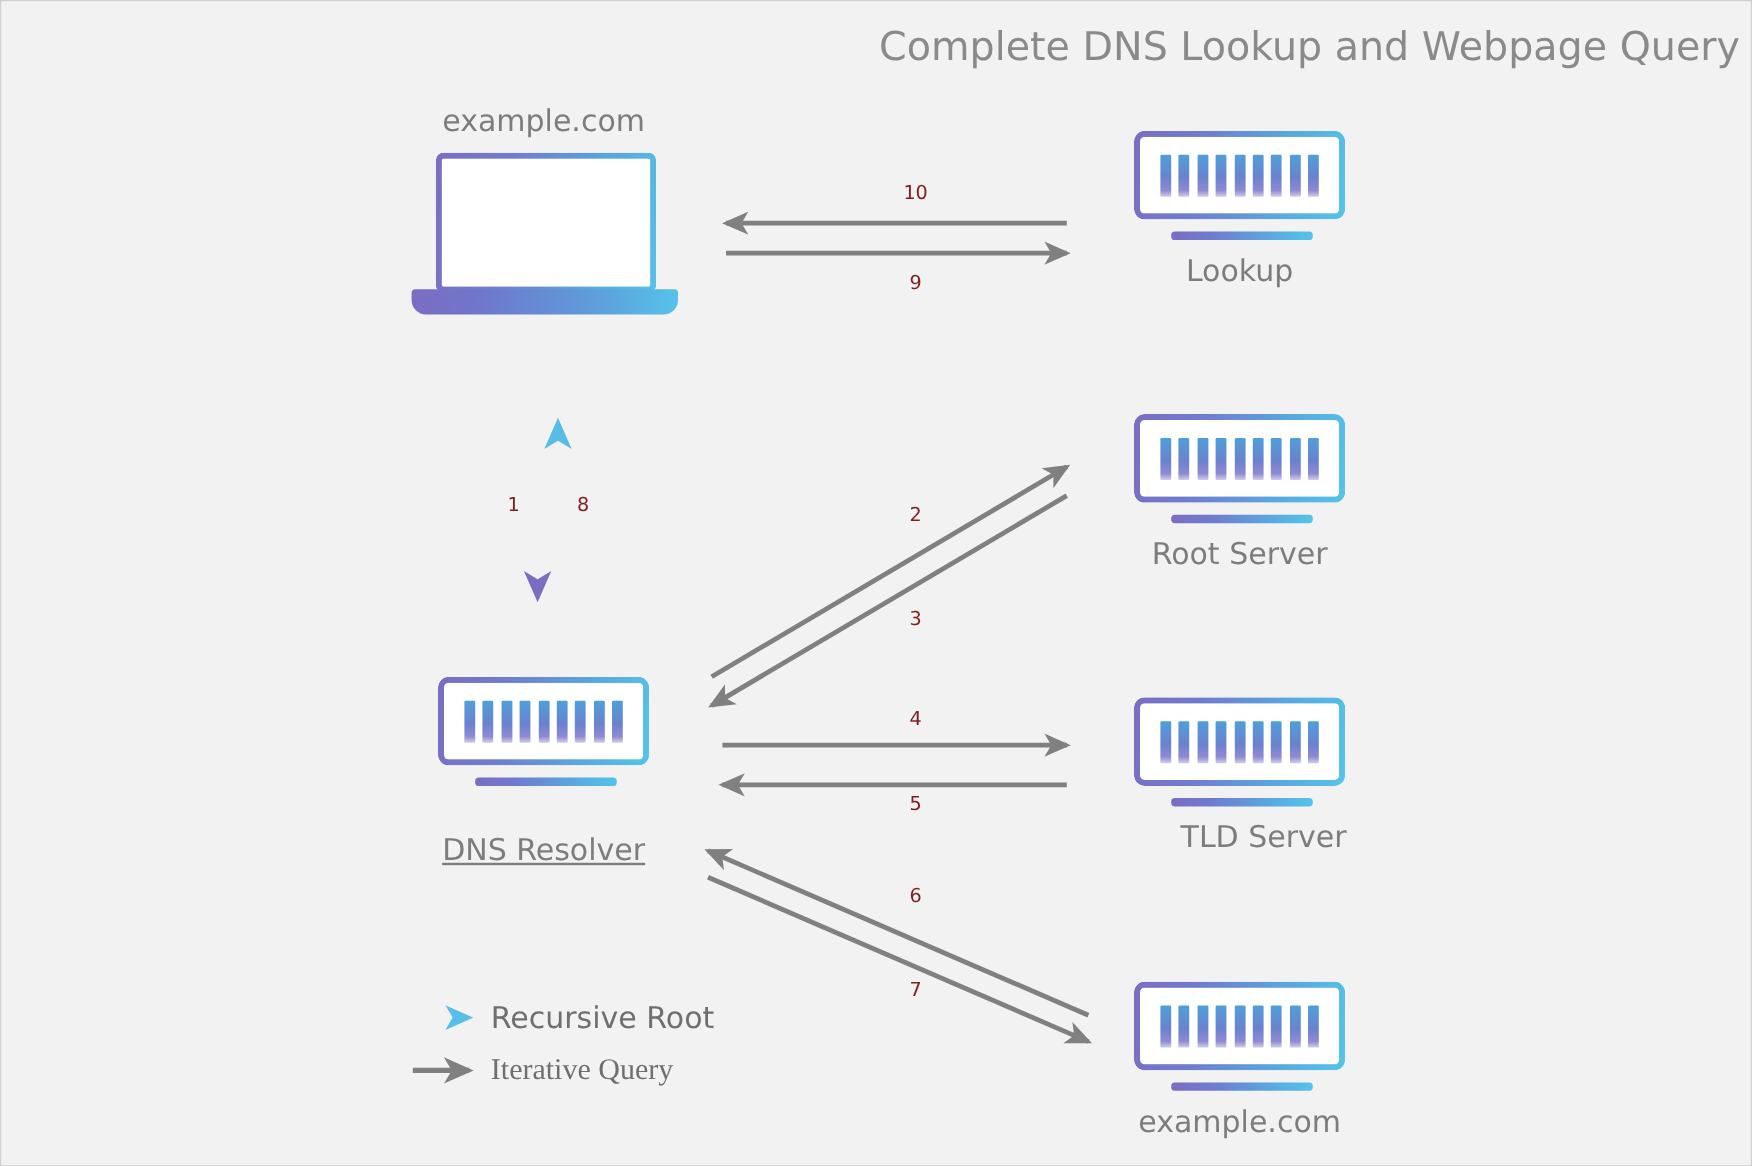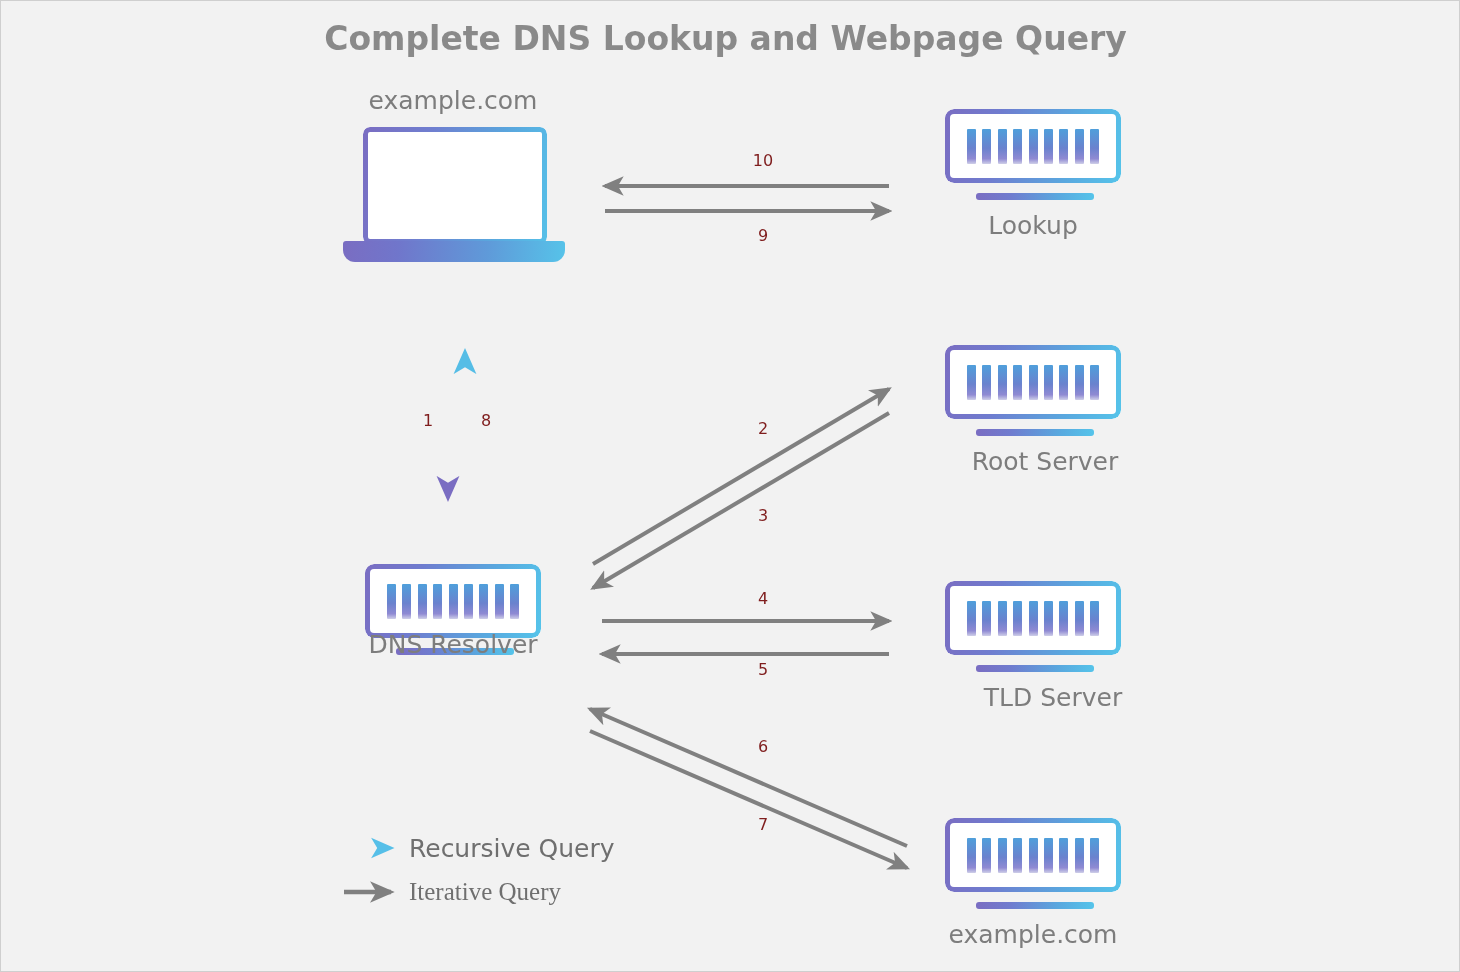--- a/index.html
+++ b/index.html
@@ -29,24 +29,24 @@
   .txt {
     position: absolute;
     color: #7a7a7a;
     white-space: nowrap;
     user-select: none;
   }
   #title {
     left: 0;
     top: 18px;
     width: 1449px;
-    text-align: center;
+    text-align: right;
     font-size: 33px;
     color: #8a8a8a;
-    font-weight: 700;
+    font-weight: 400;
   }
   .node-label {
     font-size: 25px;
     color: #7d7d7d;
     text-align: right;
     transform: translateX(-50%);
   }
   .step-num {
     font-size: 16px;
     color: #7f1d1d;
@@ -236,39 +236,39 @@
           <i></i>
           <i></i>
           <i></i>
           <i></i>
           <i></i>
           <i></i>
       </div>
     </div>
     <div class="server-underbar"></div>
   </div>
-  <div class="txt node-label" style="left:1032px; top:446px;margin-left:12px;">Root Server</div>
+  <div class="txt node-label" style="left:1032px; top:446px;">Root Server</div>
 
   <div class="server" style="left:364px; top:563px;">
     <div class="server-box">
       <div class="server-bars">
         <i></i>
           <i></i>
           <i></i>
           <i></i>
           <i></i>
           <i></i>
           <i></i>
           <i></i>
           <i></i>
       </div>
     </div>
     <div class="server-underbar"></div>
   </div>
-  <div class="txt node-label" style="left:452px; top:629px;">DNS Resolver</div>
+  <div class="txt node-label" style="left:452px; top:693px;text-decoration:underline;">DNS Resolver</div>
 
   <div class="server" style="left:944px; top:580px;">
     <div class="server-box">
       <div class="server-bars">
         <i></i>
           <i></i>
           <i></i>
           <i></i>
           <i></i>
           <i></i>
@@ -303,16 +303,16 @@
   <div class="txt step-num" style="left:762px; top:225px;">9</div>
   <div class="txt step-num" style="left:427px; top:410px;">1</div>
   <div class="txt step-num" style="left:485px; top:410px;">8</div>
   <div class="txt step-num" style="left:762px; top:418px;">2</div>
   <div class="txt step-num" style="left:762px; top:505px;">3</div>
   <div class="txt step-num" style="left:762px; top:588px;">4</div>
   <div class="txt step-num" style="left:762px; top:659px;">5</div>
   <div class="txt step-num" style="left:762px; top:736px;">6</div>
   <div class="txt step-num" style="left:762px; top:814px;">7</div>
 
-  <div class="txt legend-label" style="left:408px; top:833px;">Recursive Query</div>
+  <div class="txt legend-label" style="left:408px; top:833px;">Recursive Root</div>
   <div class="txt legend-label" style="left:408px; top:877px;font-family:Liberation Serif, serif;">Iterative Query</div>
 
 </div>
 
 </body></html>

